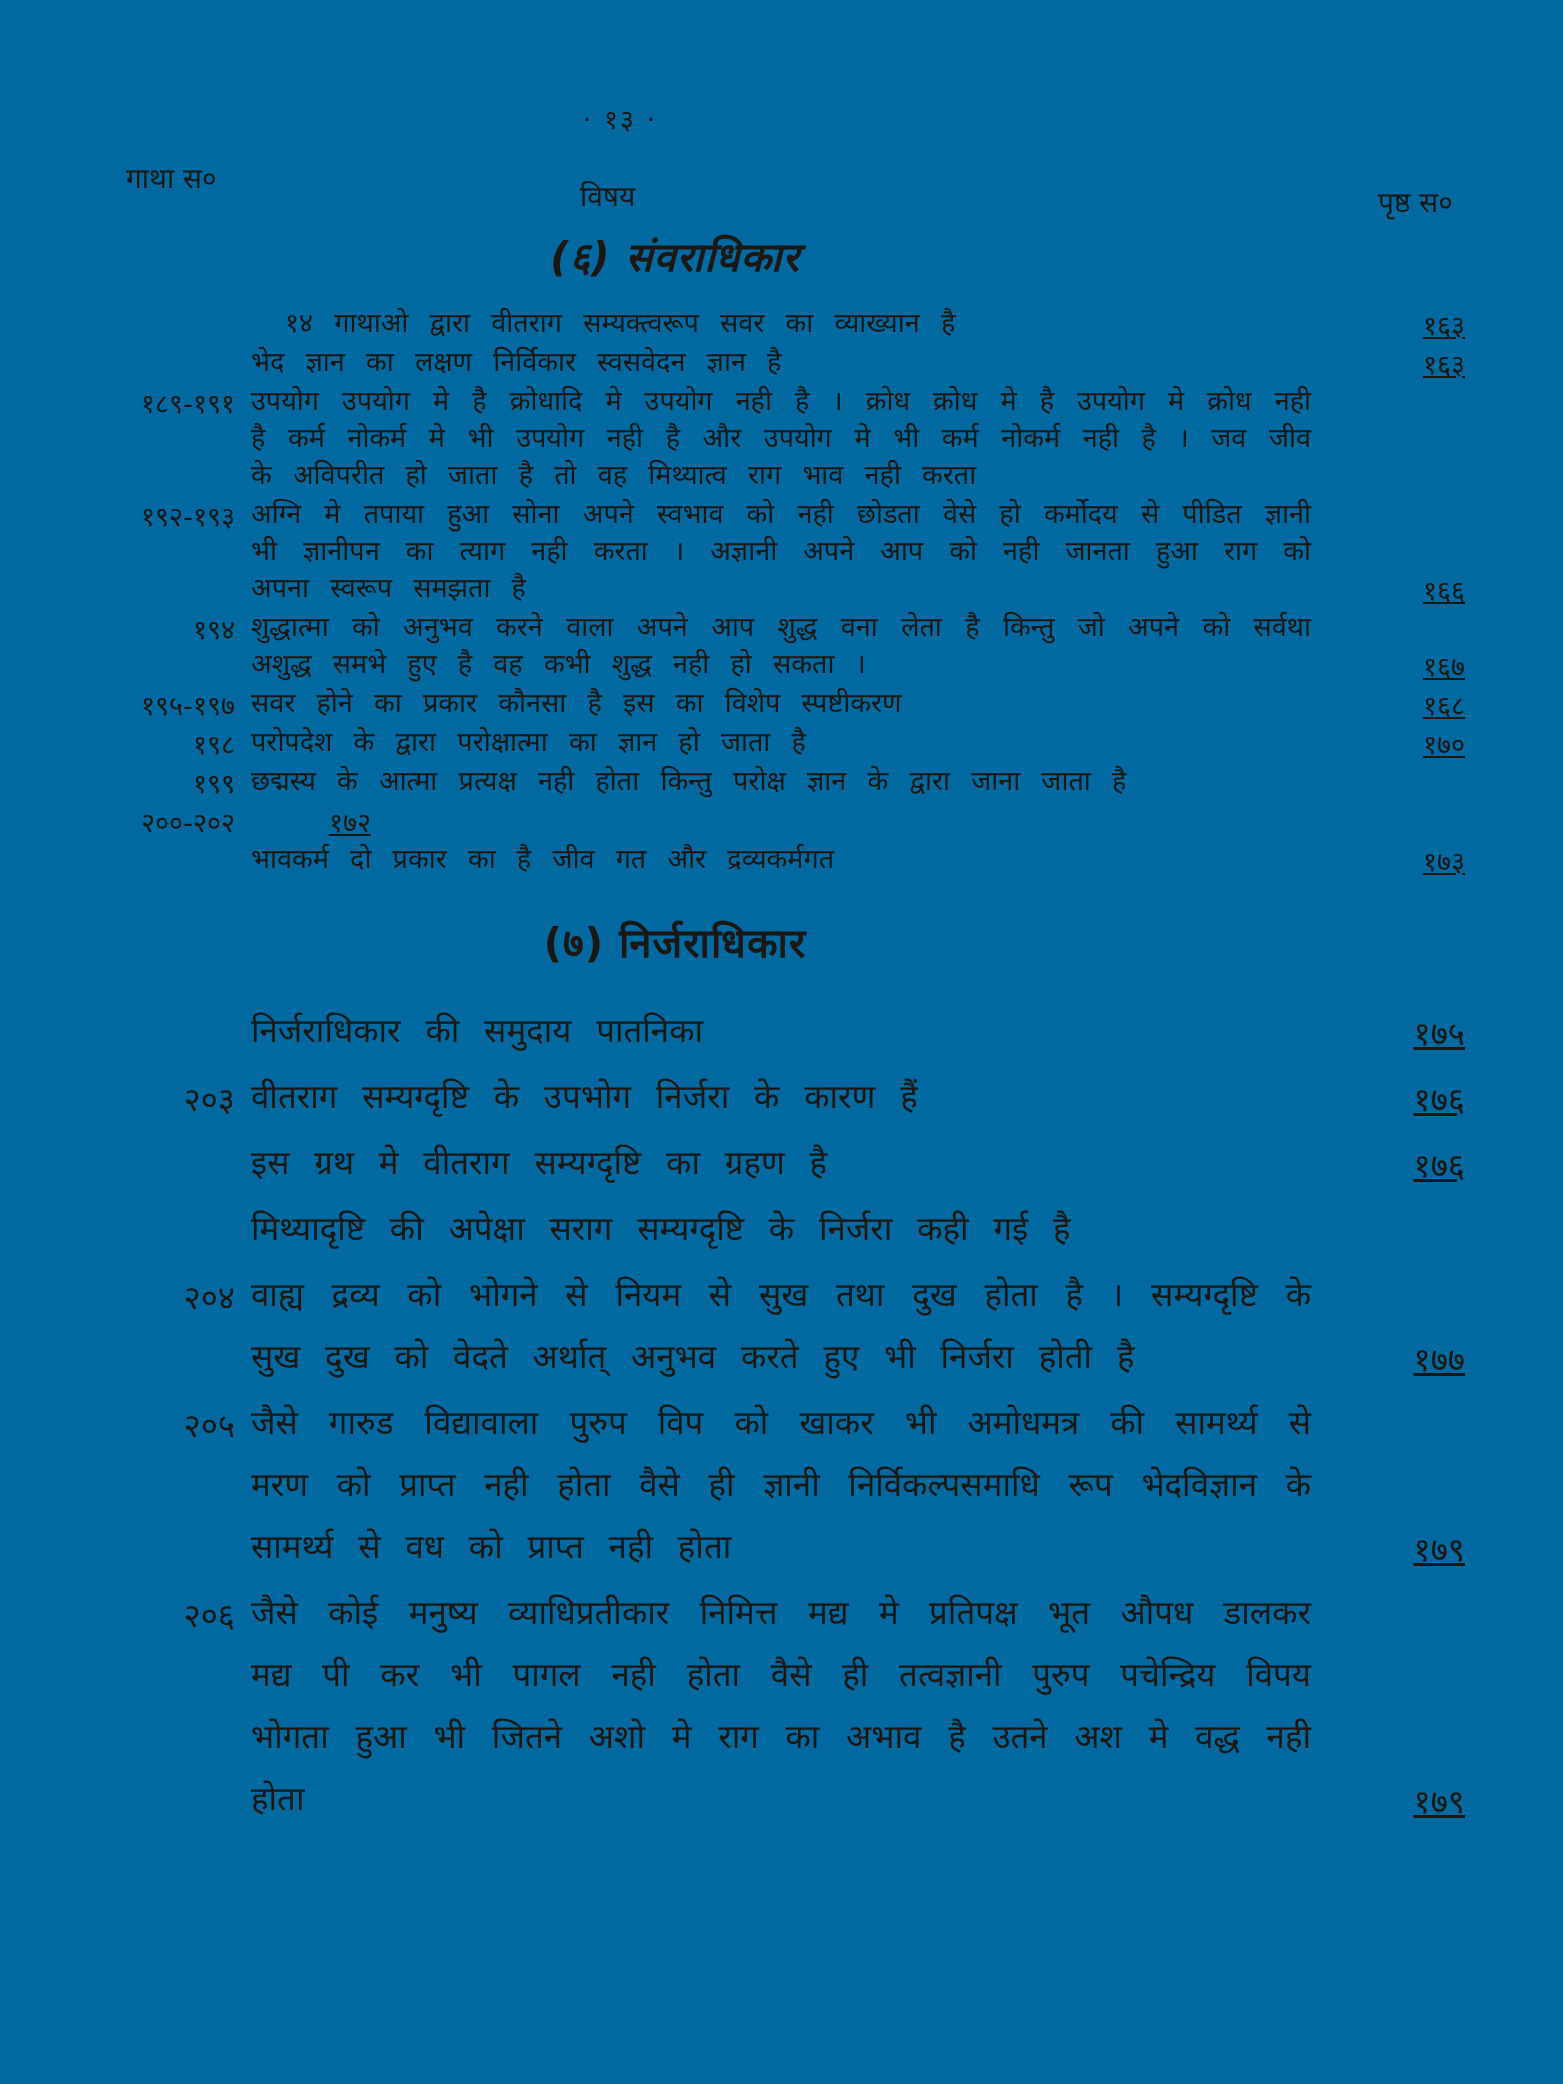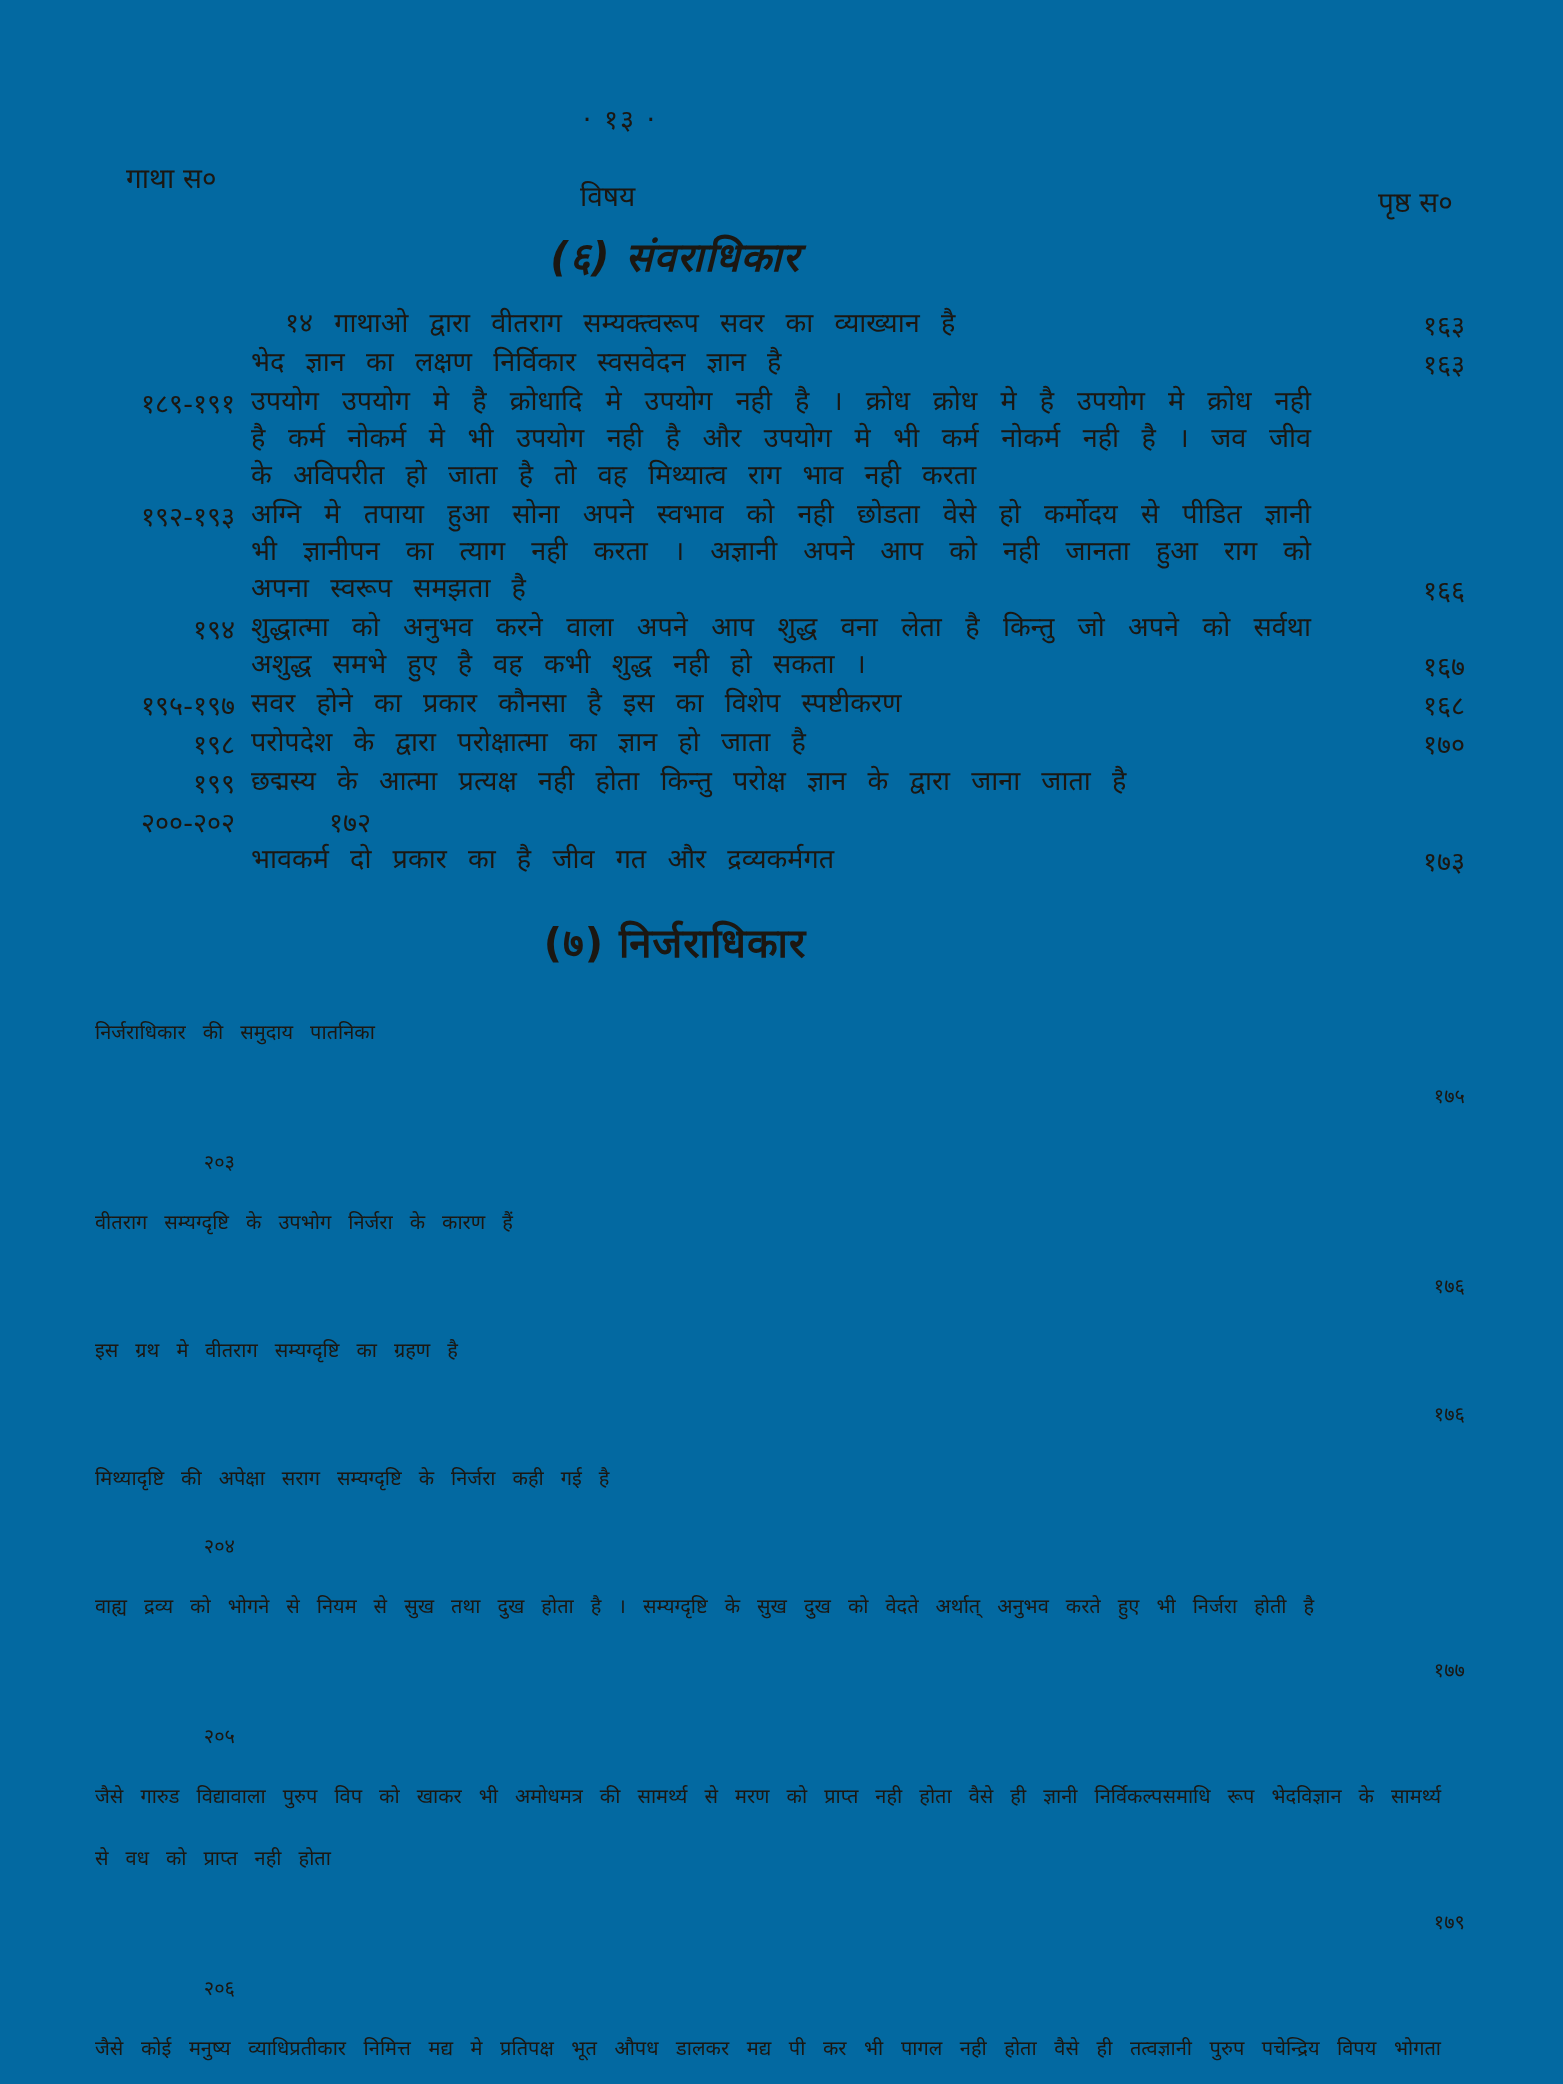--- a/index.html
+++ b/index.html
@@ -59,21 +59,21 @@
     letter-spacing: 1px;
   }
   .s1 .section-title { margin: 14px 0 24px 0; font-style: italic; }
   .s2 .section-title { margin: 34px 0 34px 0; }
 
   .entry {
     display: flex;
     align-items: flex-start;
   }
   .s1 .entry { font-size: 27px; line-height: 37px; margin-bottom: 2px; }
-  .s2 .entry { font-size: 20px; line-height: 62px; margin-bottom: 4px; flex-direction: column; }
+  .s2 .entry { font-size: 33px; line-height: 62px; margin-bottom: 4px; }
 
   .g {
     flex: none;
     width: 140px;
     text-align: right;
     margin-right: 16px;
     white-space: nowrap;
   }
   .t {
     flex: 1;
@@ -83,20 +83,21 @@
     font-family: Liberation Mono, monospace;
   }
   .entry.indent .t { padding-left: 34px; }
   .p {
     flex: none;
     width: 120px;
     text-align: right;
     align-self: flex-end;
     padding-right: 10px;
     white-space: nowrap;
+    text-decoration: underline;
   }
 </style>
 </head>
 <body>
 
 <div class="page">
 
   <div class="pagenum">· १३ ·</div>
 
   <div class="hdr-left">गाथा स०</div>

